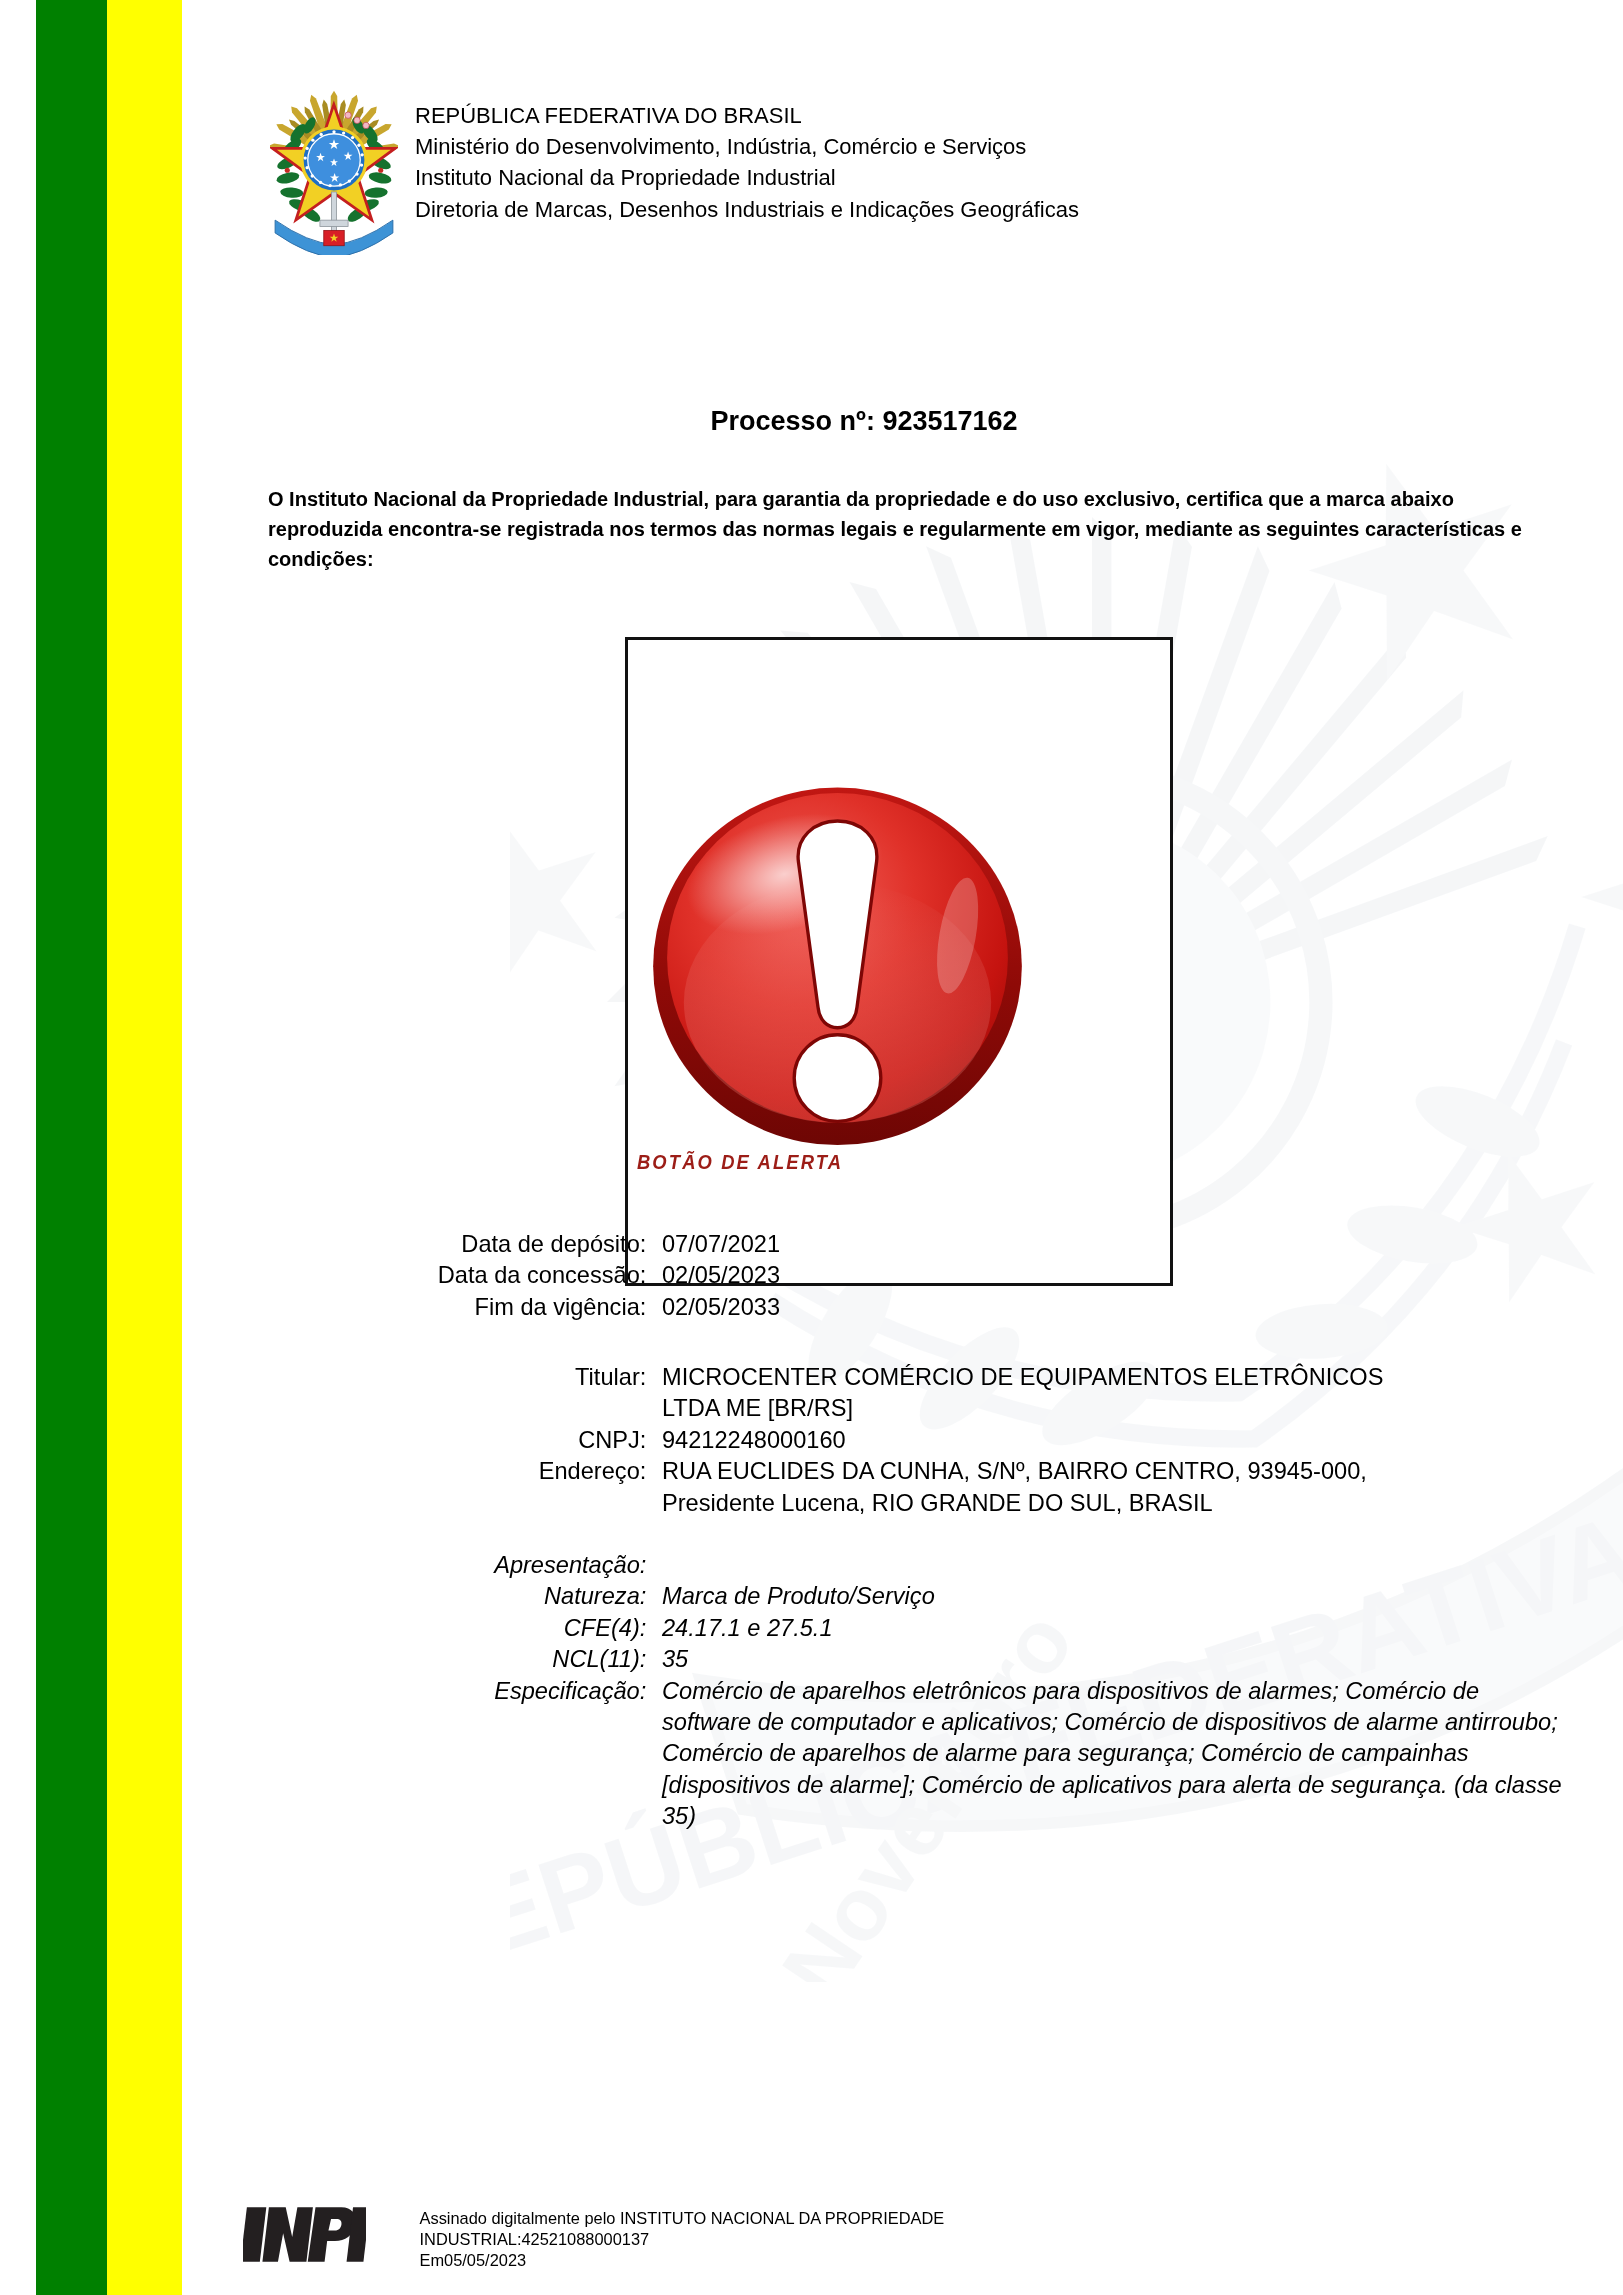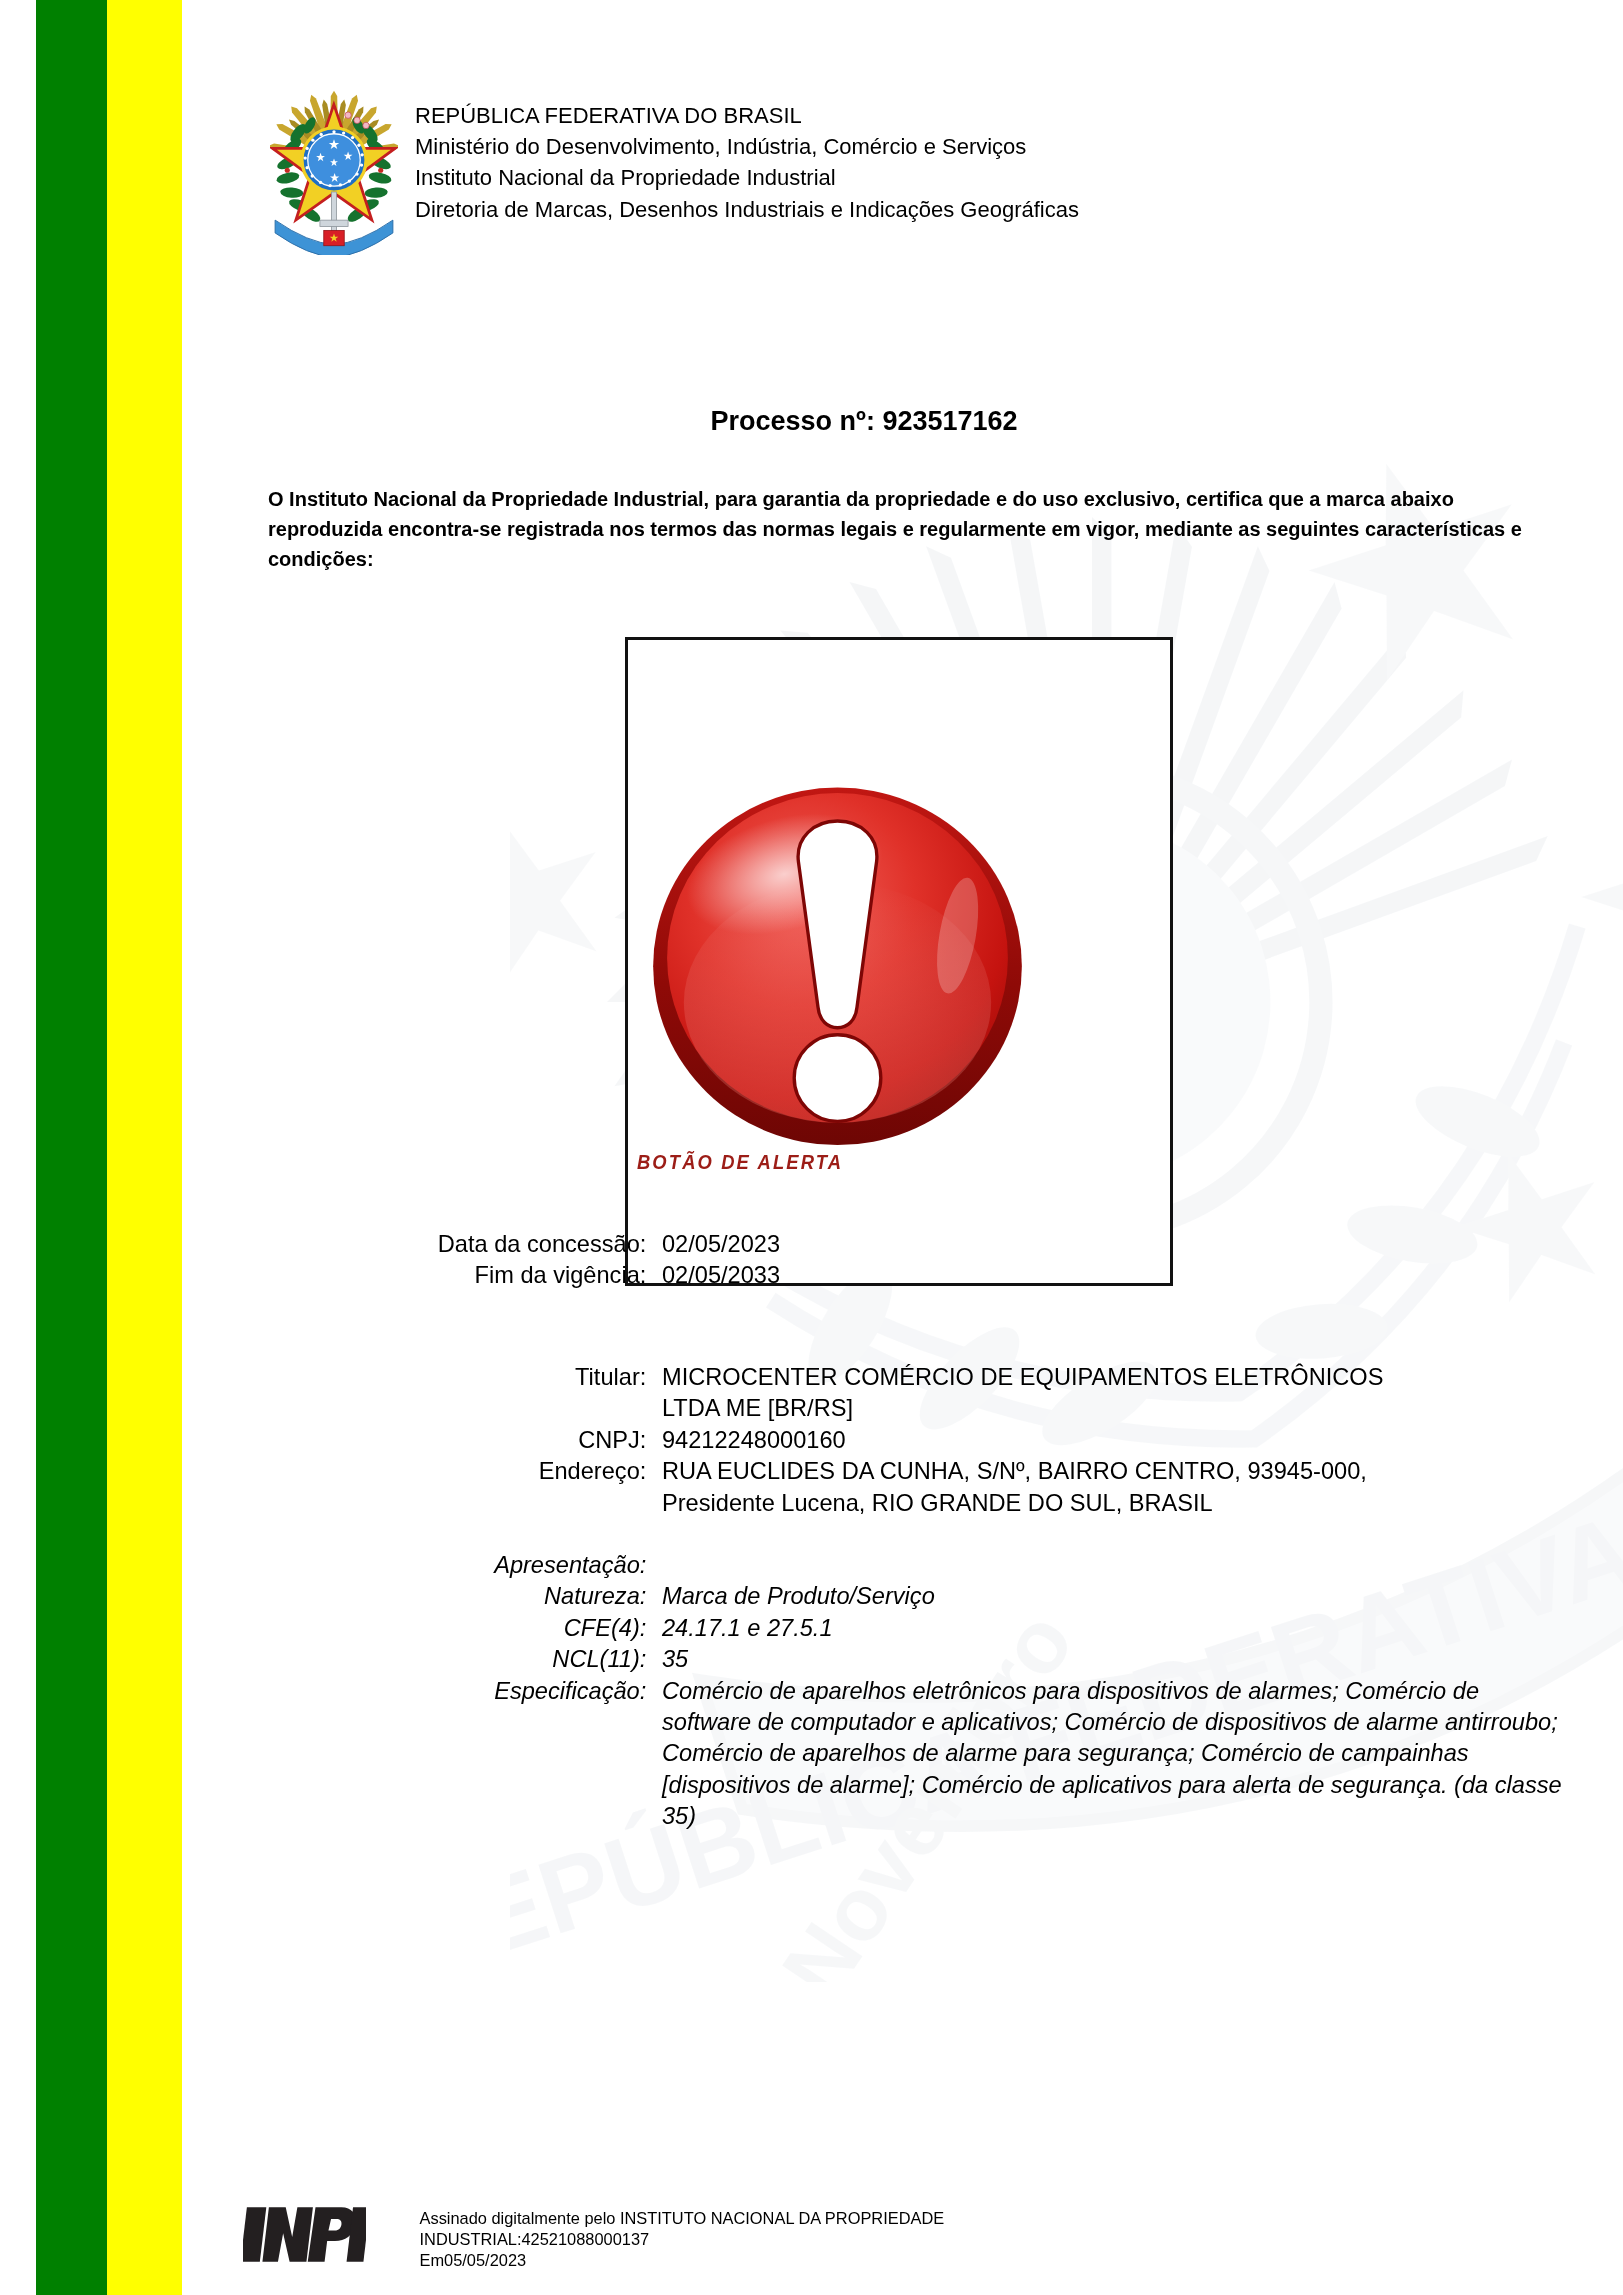--- a/index.html
+++ b/index.html
@@ -475,20 +475,24 @@
                  L122 77
                  C120 60 133 48 150 48 Z" fill="#ffffff" stroke="#7e0605" stroke-width="2.4"></path>
 
         <circle cx="150" cy="232" r="31" fill="#ffffff" stroke="#7e0605" stroke-width="2.4"></circle>
       </svg>
       <div id="mark-caption">BOTÃO DE ALERTA</div>
     </div>
 
     <div id="dates-block" class="field-block">
       <div class="field-row">
+        <div class="field-label">Data de depósito:</div>
+        <div class="field-value">07/07/2021</div>
+      </div>
+      <div class="field-row">
         <div class="field-label">Data da concessão:</div>
         <div class="field-value">02/05/2023</div>
       </div>
       <div class="field-row">
         <div class="field-label">Fim da vigência:</div>
         <div class="field-value">02/05/2033</div>
       </div>
     </div>
 
     <div id="holder-block" class="field-block">

